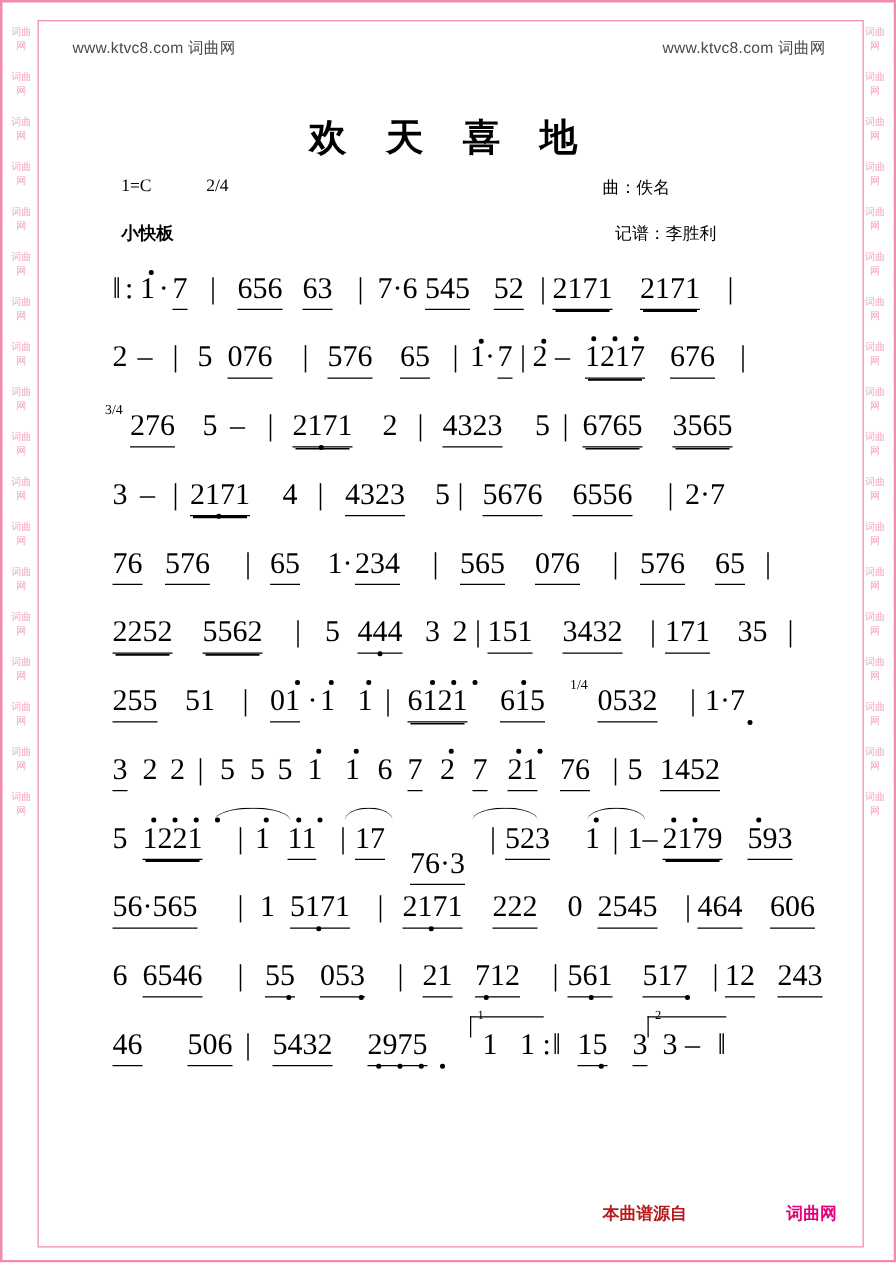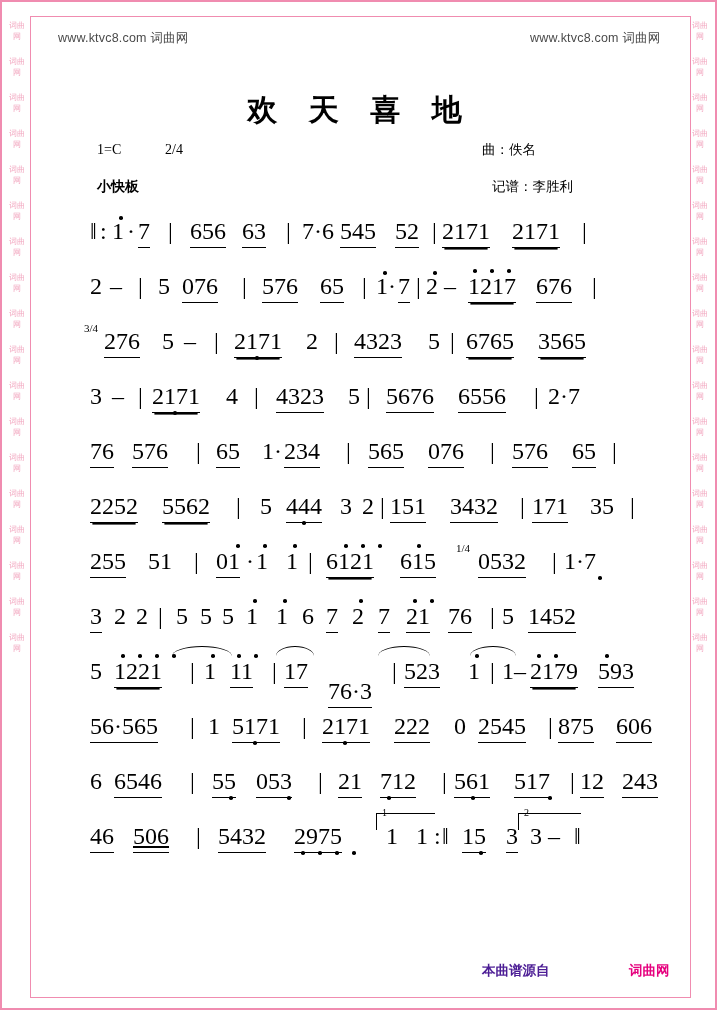--- a/index.html
+++ b/index.html
@@ -124,21 +124,21 @@
     height: 9px;
     border-left: 0; border-right: 0; border-bottom: 0;
   }
   .footer-left {
     position: absolute;
     left: 480px;
     top: 960px;
     font-size: 13.5px;
     font-weight: bold;
     font-family: "Liberation Sans", sans-serif;
-    color: #4c1d95;
+    color: #b91c1c;
   }
   .footer-right {
     position: absolute;
     left: 627px;
     top: 960px;
     font-size: 13.5px;
     font-weight: bold;
     font-family: "Liberation Sans", sans-serif;
     color: #e6007e;
   }
@@ -409,21 +409,21 @@
       <span class="tok" style="left:118px; top:8px;">1</span>
       <span class="tok u1" style="left:142px; top:8px;">5171</span>
       <span class="dot-below" style="left:163px; top:36px;"></span>
       <span class="tok" style="left:212px; top:8px;">|</span>
       <span class="tok u1" style="left:232px; top:8px;">2171</span>
       <span class="dot-below" style="left:253px; top:36px;"></span>
       <span class="tok u1" style="left:304px; top:8px;">222</span>
       <span class="tok" style="left:364px; top:8px;">0</span>
       <span class="tok u1" style="left:388px; top:8px;">2545</span>
       <span class="tok" style="left:458px; top:8px;">|</span>
-      <span class="tok u1" style="left:468px; top:8px;">875</span>
+      <span class="tok u1" style="left:468px; top:8px;">464</span>
       <span class="tok u1" style="left:526px; top:8px;">606</span>
     </div>
 
     <div class="staff-line">
       <span class="tok" style="left:0px; top:8px;">6</span>
       <span class="tok u1" style="left:24px; top:8px;">6546</span>
       <span class="tok" style="left:100px; top:8px;">|</span>
       <span class="tok u1" style="left:122px; top:8px;">55</span>
       <span class="dot-below" style="left:139px; top:36px;"></span>
       <span class="tok u1" style="left:166px; top:8px;">053</span>
@@ -437,21 +437,21 @@
       <span class="dot-below" style="left:381px; top:36px;"></span>
       <span class="tok u1" style="left:424px; top:8px;">517</span>
       <span class="dot-below" style="left:458px; top:36px;"></span>
       <span class="tok" style="left:480px; top:8px;">|</span>
       <span class="tok u1" style="left:490px; top:8px;">12</span>
       <span class="tok u1" style="left:532px; top:8px;">243</span>
     </div>
 
     <div class="staff-line">
       <span class="tok u1" style="left:0px; top:8px;">46</span>
-      <span class="tok u1" style="left:43px; top:8px;text-decoration:underline;">506</span>
+      <span class="tok u1" style="left:60px; top:8px;">506</span>
       <span class="tok" style="left:106px; top:8px;">|</span>
       <span class="tok u1" style="left:128px; top:8px;">5432</span>
       <span class="tok u1" style="left:204px; top:8px;">2975</span>
       <span class="dot-below" style="left:211px; top:36px;"></span>
       <span class="dot-below" style="left:228px; top:36px;"></span>
       <span class="dot-below" style="left:245px; top:36px;"></span>
       <span class="dot-below" style="left:262px; top:36px;"></span>
 
       <span style="position:absolute; left:286px; top:-2px; width:58px; height:16px; border-left:1.4px solid #000; border-top:1.4px solid #000;"></span>
       <span class="tok tiny" style="left:292px; top:-8px; font-size:10px;">1</span>

